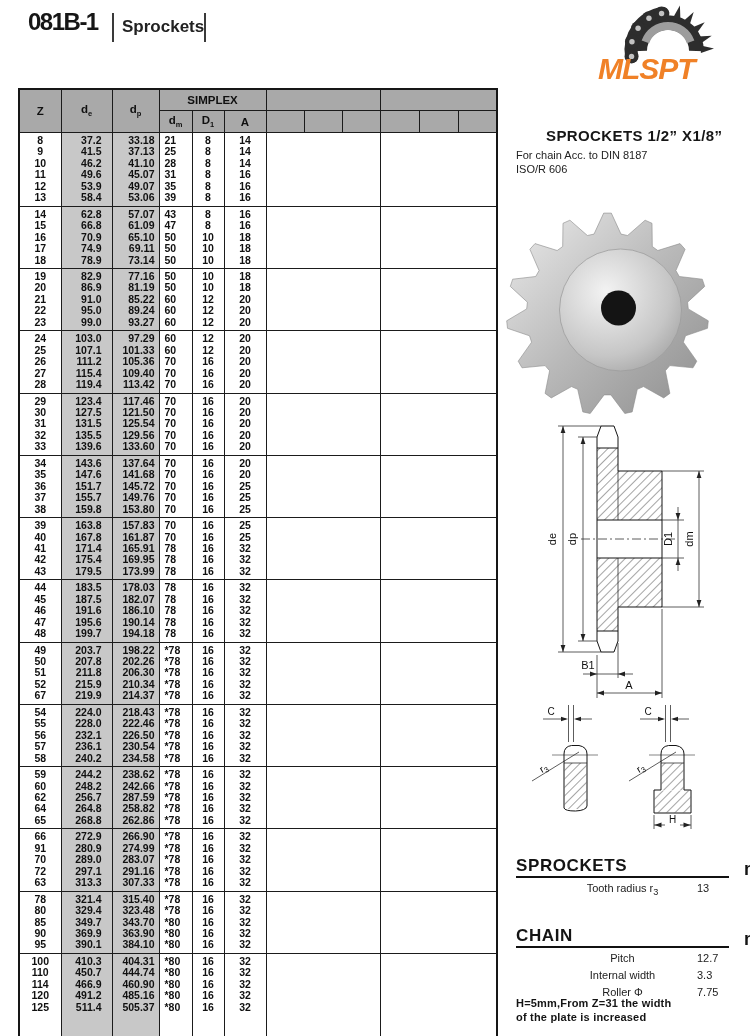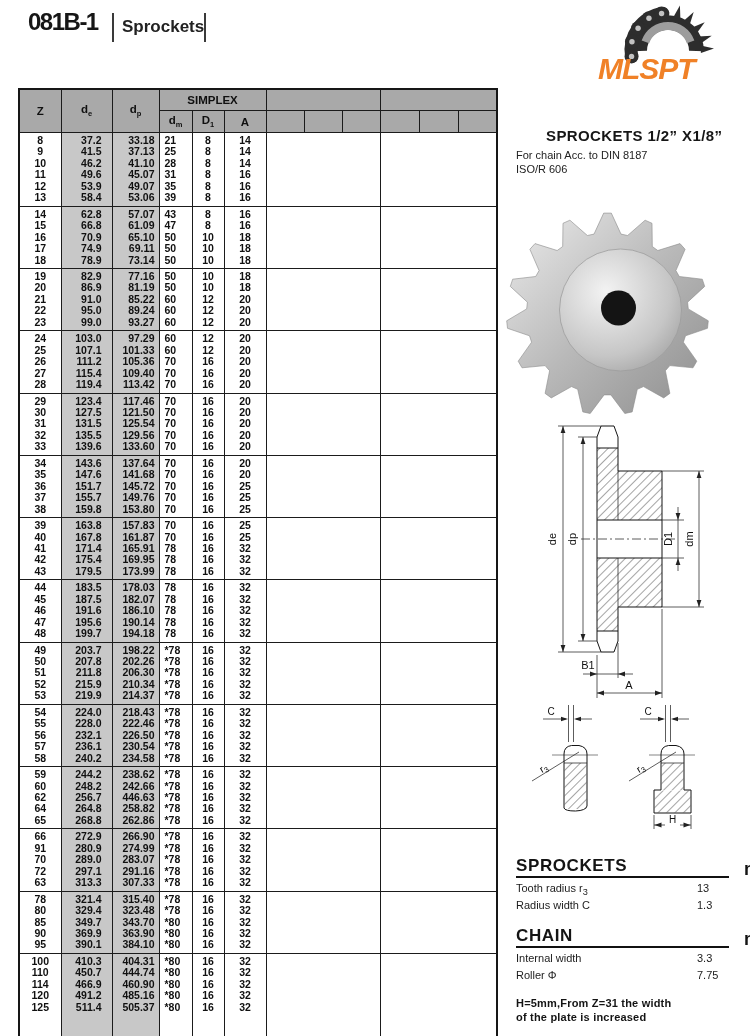--- a/index.html
+++ b/index.html
@@ -44,21 +44,21 @@
   .photo{position:absolute;left:505px;top:208px;width:210px;height:212px;}
   .xsec{position:absolute;left:505px;top:415px;width:245px;height:290px;}
   .toothdia{position:absolute;left:505px;top:702px;width:245px;height:135px;}
 
   .spec{position:absolute;left:516px;width:213px;}
   .spec-sprockets{top:856px;} .spec-chain{top:926px;}
   .spec-head{font-size:17px;font-weight:bold;letter-spacing:.6px;border-bottom:2.5px solid #111;
              padding-bottom:1px;position:relative;height:19px;color:#141414;}
   .spec-unit{position:absolute;left:180px;top:3px;font-size:18px;font-weight:bold;margin-left:48px;}
   .spec-rows{margin-top:4px;}
-  .spec-row{position:relative;font-size:11px;line-height:12.6px;color:#1c1c1c;}
+  .spec-row{position:relative;font-size:11px;line-height:12.6px;color:#1c1c1c;text-align:center;}
   .spec-val{position:absolute;left:181px;top:0;}
   .note{position:absolute;left:516px;top:996px;font-size:11px;font-weight:bold;
         line-height:14px;letter-spacing:.2px;color:#141414;}
 </style>
 </head>
 <body>
 
 <div class="page-code">081B-1</div>
 <div class="vbar vbar1"></div>
 <div class="page-sub">Sprockets</div>
@@ -586,21 +586,21 @@
           <td class="c-z">52</td>
           <td class="c-de">215.9</td>
           <td class="c-dp">210.34</td>
           <td class="c-dm">*78</td>
           <td class="c-d1">16</td>
           <td class="c-a">32</td>
           <td class="c-e1" colspan="3"></td>
           <td class="c-e2" colspan="3"></td>
         </tr>
         <tr>
-          <td class="c-z">53</td>
+          <td class="c-z">67</td>
           <td class="c-de">219.9</td>
           <td class="c-dp">214.37</td>
           <td class="c-dm">*78</td>
           <td class="c-d1">16</td>
           <td class="c-a">32</td>
           <td class="c-e1" colspan="3"></td>
           <td class="c-e2" colspan="3"></td>
         </tr>
       </tbody>
       <tbody class="grp">
@@ -672,21 +672,21 @@
           <td class="c-dp">242.66</td>
           <td class="c-dm">*78</td>
           <td class="c-d1">16</td>
           <td class="c-a">32</td>
           <td class="c-e1" colspan="3"></td>
           <td class="c-e2" colspan="3"></td>
         </tr>
         <tr>
           <td class="c-z">62</td>
           <td class="c-de">256.7</td>
-          <td class="c-dp">446.63</td>
+          <td class="c-dp">287.59</td>
           <td class="c-dm">*78</td>
           <td class="c-d1">16</td>
           <td class="c-a">32</td>
           <td class="c-e1" colspan="3"></td>
           <td class="c-e2" colspan="3"></td>
         </tr>
         <tr>
           <td class="c-z">64</td>
           <td class="c-de">264.8</td>
           <td class="c-dp">258.82</td>
@@ -998,30 +998,30 @@
   </g>
 </svg>
 
 <div class="spec spec-sprockets">
   <div class="spec-head">
     <span>SPROCKETS</span>
     <span class="spec-unit">mm</span>
   </div>
   <div class="spec-rows">
     <div class="spec-row"><span><span>Tooth radius r</span><sub>3</sub></span><span class="spec-val">13</span></div>
-    <div class="spec-row"><span><span>Radius width C</span><sub></sub></span><span class="spec-val">1.3</span></div>
   </div>
 </div>
 
 <div class="spec spec-chain">
   <div class="spec-head">
     <span>CHAIN</span>
     <span class="spec-unit">mm</span>
   </div>
   <div class="spec-rows">
+    <div class="spec-row"><span><span>Pitch</span><sub></sub></span><span class="spec-val">12.7</span></div>
     <div class="spec-row"><span><span>Internal width</span><sub></sub></span><span class="spec-val">3.3</span></div>
     <div class="spec-row"><span><span>Roller Φ</span><sub></sub></span><span class="spec-val">7.75</span></div>
   </div>
 </div>
 
 <div class="note">
   <div>H=5mm,From Z=31 the width</div>
   <div>of the plate is increased</div>
 </div>
 

